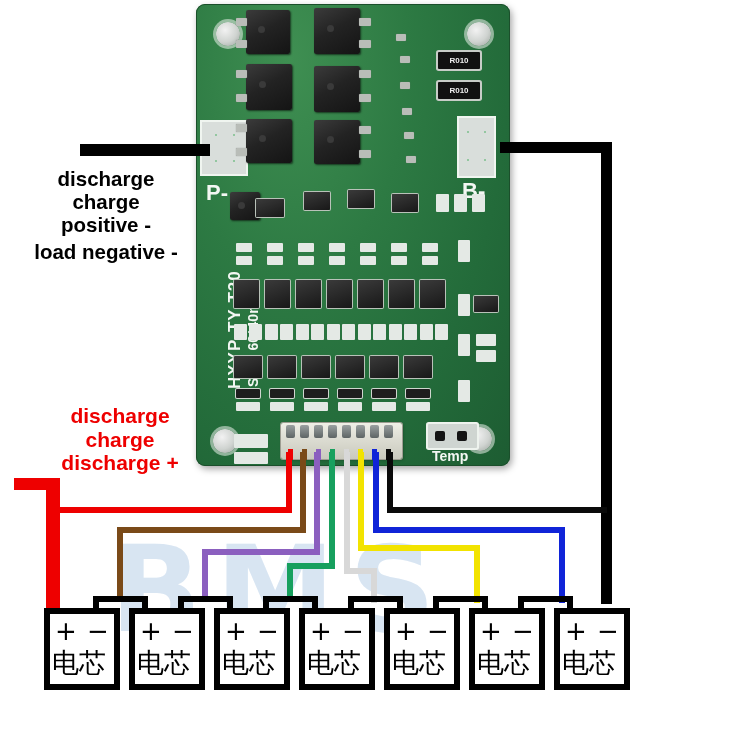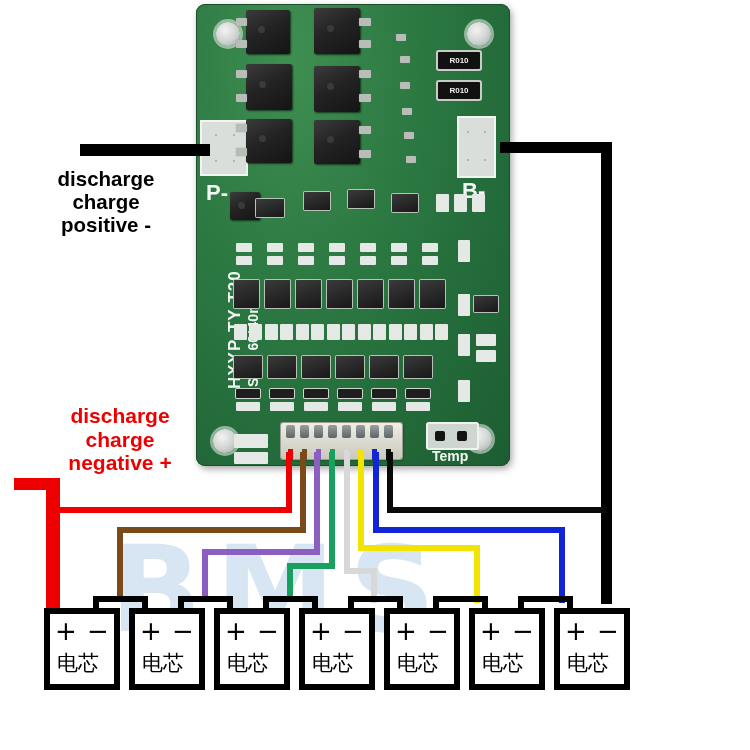--- a/index.html
+++ b/index.html
@@ -135,22 +135,22 @@
     background:#ffffff;
     box-sizing:border-box;
   }
   .cell .pm{
     position:absolute;left:0;right:0;top:7px;
     display:flex;justify-content:space-around;
     font-size:26px;line-height:20px;color:#000;
     font-family:"DejaVu Sans",sans-serif;
   }
   .cell .cn{
-    position:absolute;left:0;right:8px;bottom:6px;text-align:center;
-    font-size:21px;line-height:30px;color:#000;
+    position:absolute;left:0;right:8px;bottom:6px;text-align:right;
+    font-size:27px;line-height:30px;color:#000;
     font-family:"DejaVu Sans","Liberation Sans",sans-serif;
   }
   .tab{position:absolute;border:6px solid #000;border-bottom:none;box-sizing:border-box;background:transparent;}
 </style>
 </head>
 <body>
 
 <div id="stage">
 
   <div class="watermark">BMS</div>
@@ -404,22 +404,23 @@
         <span>+</span>
         <span>−</span>
       </div>
     <div class="cn">电芯</div>
   </div>
 
   <div class="label-blk" id="lbl-neg">
     <span>discharge</span><br>
     <span>charge</span><br>
     <span>positive -</span>
+    <span class="ln-last" style="margin-top:4px;">load negative -</span>
   </div>
 
   <div class="label-blk" id="lbl-pos">
     <span>discharge</span><br>
     <span>charge</span><br>
-    <span>negative +</span>
+    <span>discharge +</span>
   </div>
 
 
 </div>
 
 </body></html>

